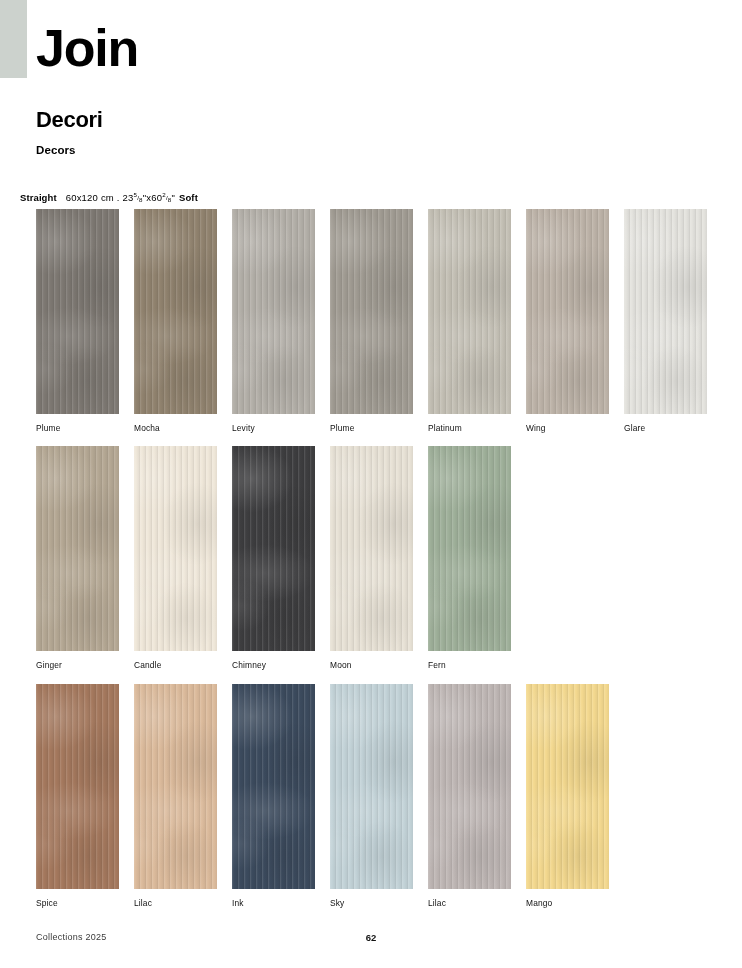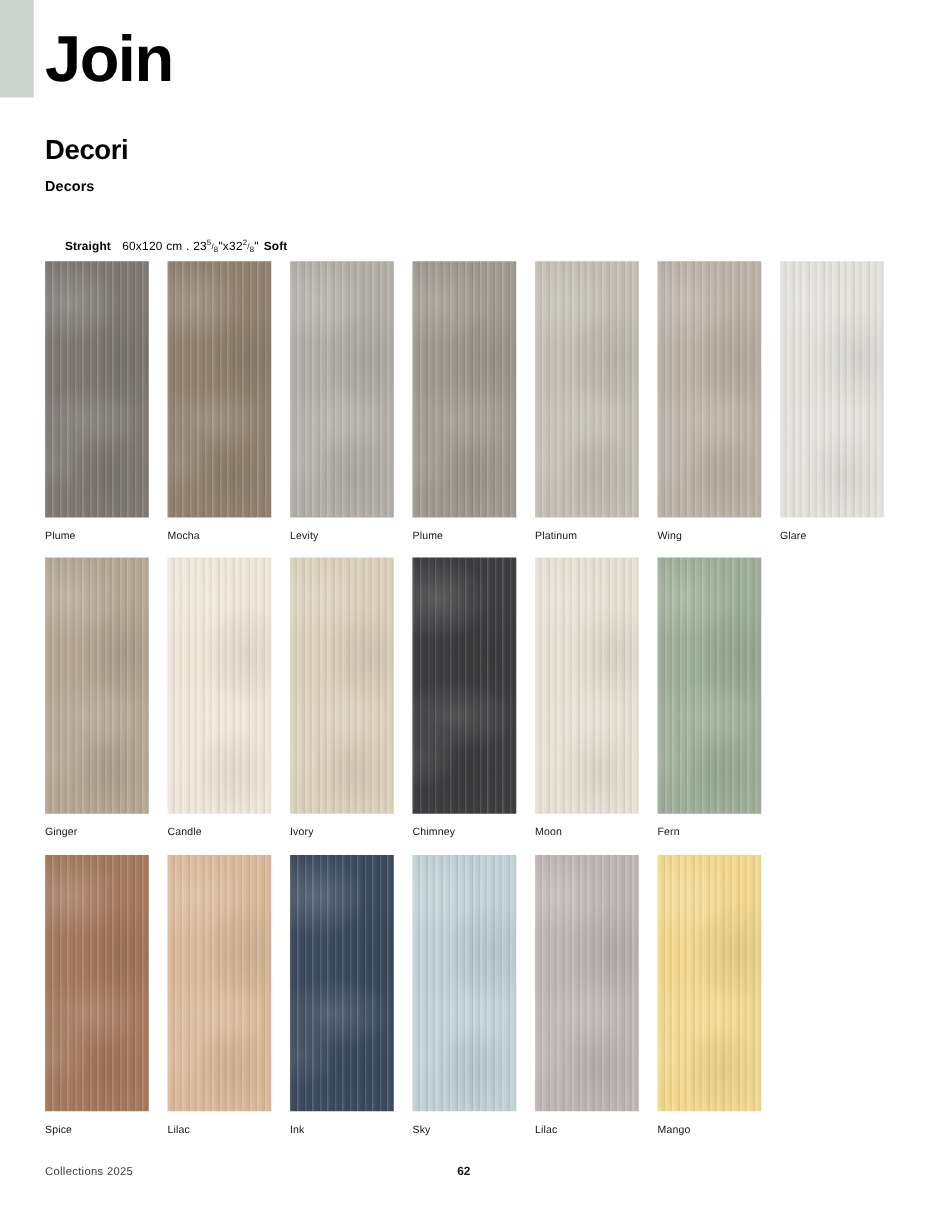--- a/index.html
+++ b/index.html
@@ -52,21 +52,21 @@
     font-size: 11.5px;
     font-weight: 700;
     letter-spacing: 0.1px;
     margin: 11px 0 0 0;
     color: #000000;
   }
 
   
   #spec-line {
     position: absolute;
-    left: 52px;
+    left: 20px;
     top: 192px;
     font-size: 9.5px;
     color: #000000;
     white-space: nowrap;
     display: flex;
     align-items: baseline;
   }
   #spec-line .spec-finish-name {
     font-weight: 700;
     letter-spacing: 0.1px;
@@ -180,21 +180,21 @@
   <h1 id="page-title">Join</h1>
   <h2 id="section-title">Decori</h2>
   <h3 id="section-subtitle">Decors</h3>
 </div>
 
 <div id="spec-line">
   <span class="spec-finish-name">Straight</span>
   <span class="spec-size">
     <span>60x120 cm</span>
     <span>.</span>
-    <span><span>23</span><span class="frac"><sup>5</sup>/<sub>8</sub></span><span>"</span></span><span>x</span><span><span>32</span><span class="frac"><sup>2</sup>/<sub>8</sub></span><span>"</span></span>
+    <span><span>23</span><span class="frac"><sup>5</sup>/<sub>8</sub></span><span>"</span></span><span>x</span><span><span>60</span><span class="frac"><sup>2</sup>/<sub>8</sub></span><span>"</span></span>
   </span>
   <span class="spec-surface">Soft</span>
 </div>
 
 <div id="tile-grid">
     <div class="tile-row">
       <div class="tile-cell">
         <div class="tile-swatch" style="background: rgb(126, 121, 115);">
           <div class="mottle"></div>
           <div class="grooves"></div>
@@ -251,27 +251,20 @@
           <div class="grooves"></div>
         </div>
         <div class="tile-label">Ginger</div>
       </div>
       <div class="tile-cell">
         <div class="tile-swatch" style="background: rgb(240, 232, 218);">
           <div class="mottle"></div>
           <div class="grooves"></div>
         </div>
         <div class="tile-label">Candle</div>
-      </div>
-      <div class="tile-cell">
-        <div class="tile-swatch" style="background: rgb(221, 210, 189);">
-          <div class="mottle"></div>
-          <div class="grooves"></div>
-        </div>
-        <div class="tile-label">Ivory</div>
       </div>
       <div class="tile-cell">
         <div class="tile-swatch" style="background: rgb(62, 62, 64);">
           <div class="mottle"></div>
           <div class="grooves"></div>
         </div>
         <div class="tile-label">Chimney</div>
       </div>
       <div class="tile-cell">
         <div class="tile-swatch" style="background: rgb(232, 226, 214);">

